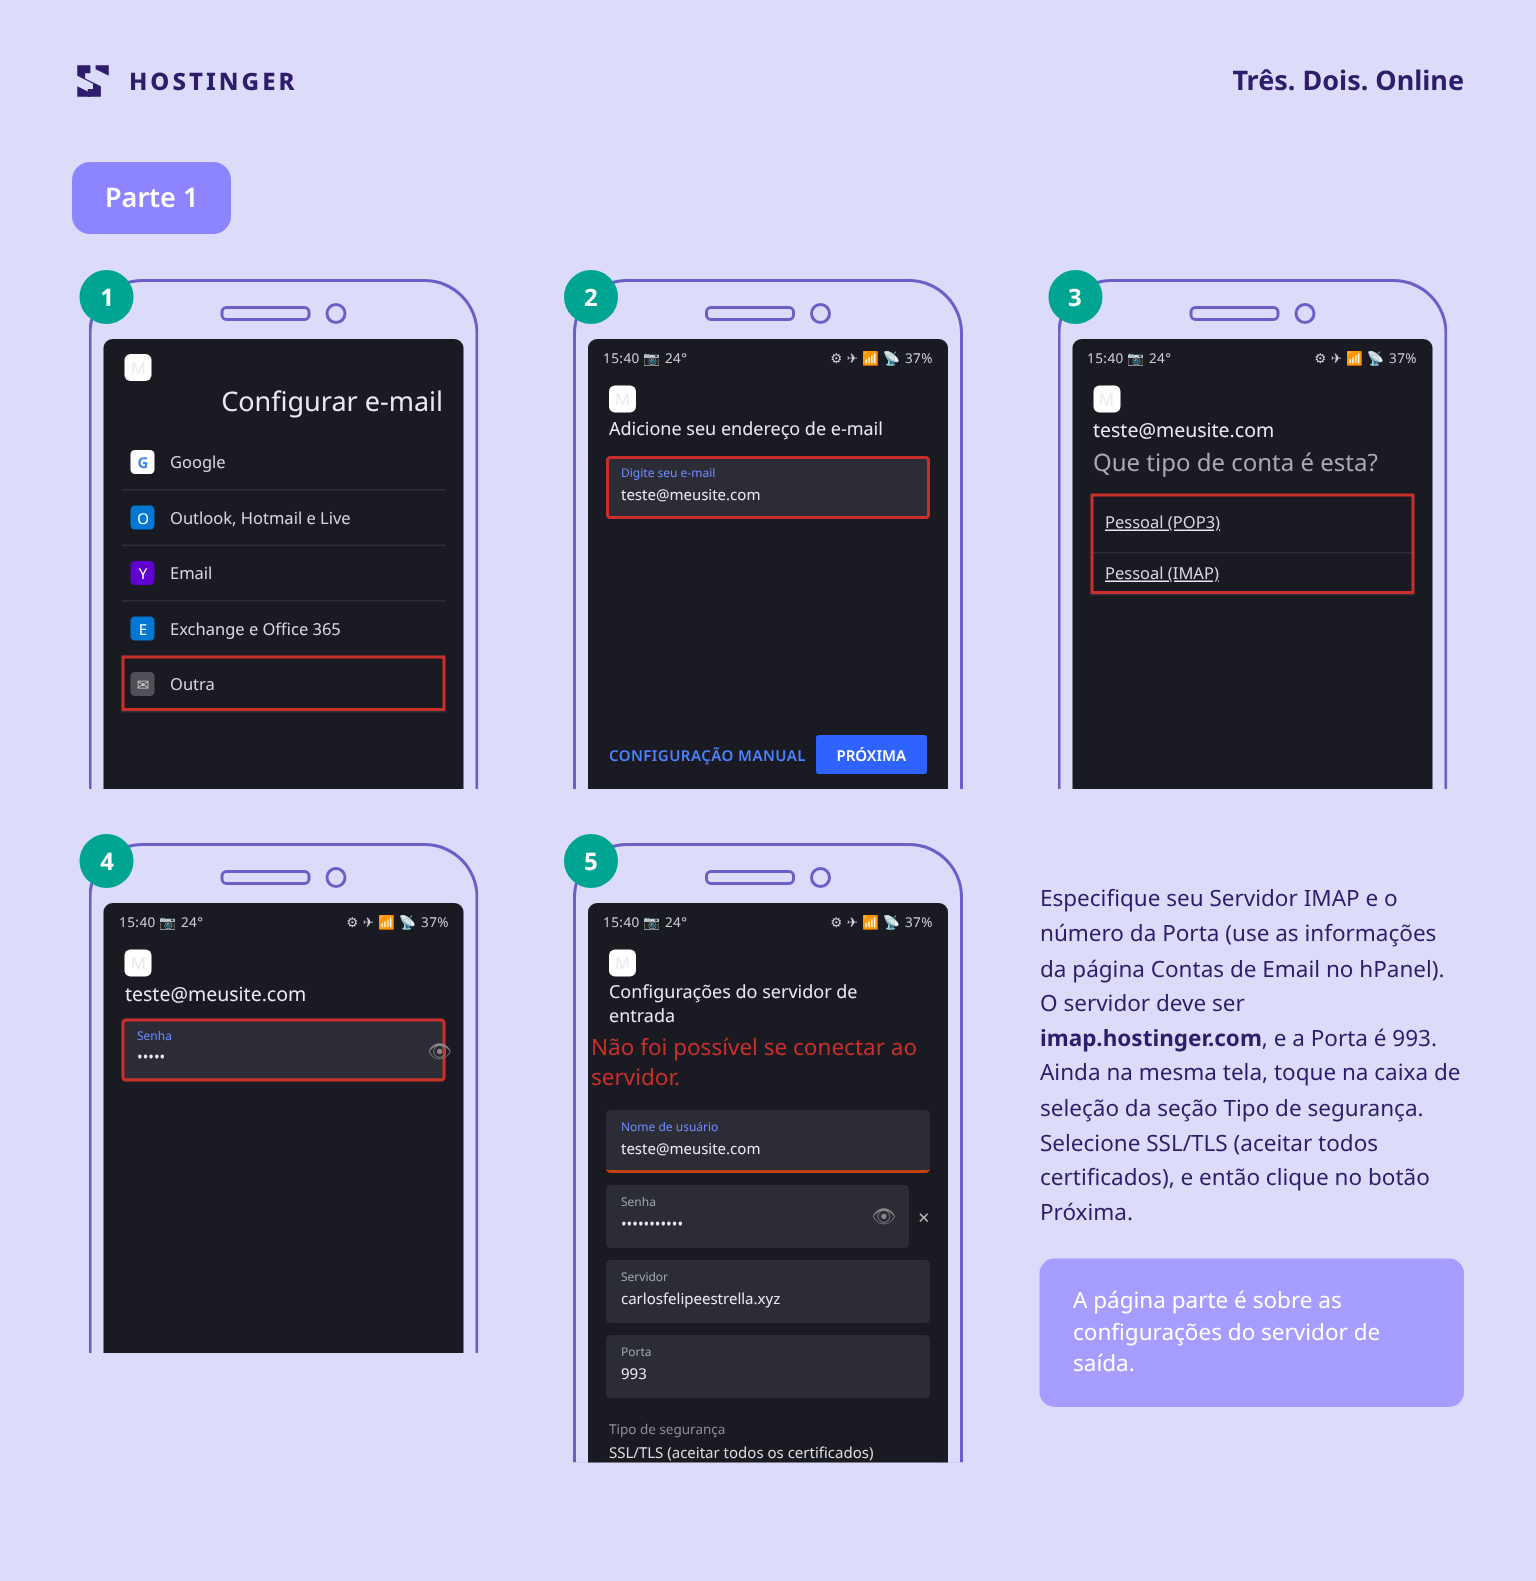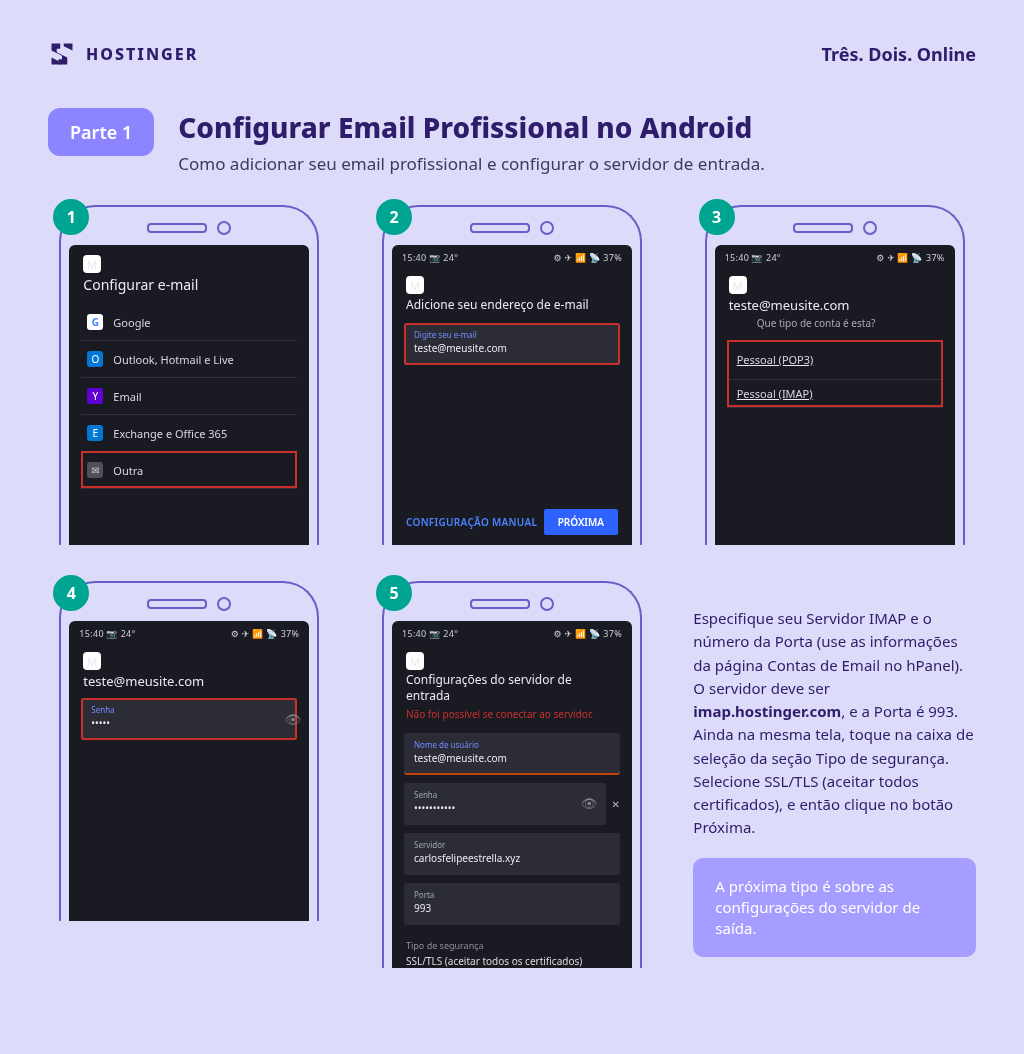--- a/index.html
+++ b/index.html
@@ -33,34 +33,34 @@
 .badge{position:absolute;left:-6px;top:-6px;width:32px;height:32px;border-radius:50%;background:var(--teal);color:#fff;font-weight:700;display:flex;align-items:center;justify-content:center;font-size:16px;z-index:3;border:2px solid #00a591;}
 .frame{border:2px solid #6a5fc7;border-bottom:none;border-radius:36px 36px 0 0;padding:8px 8px 0 8px;background:var(--bg);}
 .notch{display:flex;justify-content:center;align-items:center;gap:10px;padding:6px 0 10px 0;}
 .speaker{width:56px;height:6px;border:2px solid #6a5fc7;border-radius:4px;}
 .cam{width:10px;height:10px;border:2px solid #6a5fc7;border-radius:50%;}
 .screen{background:var(--dark);color:#e9e9ef;border-radius:6px 6px 0 0;min-height:300px;font-size:10px;overflow:hidden;position:relative;}
 .status{display:flex;justify-content:space-between;color:#cfcfd6;padding:6px 10px 2px 10px;font-size:9px;letter-spacing:.3px;}
 .status .right{display:flex;gap:4px;align-items:center;}
 .ghead{display:flex;align-items:center;gap:8px;padding:10px 14px 2px 14px;}
 .gmail-ico{width:18px;height:18px;border-radius:4px;background:#fff;display:flex;align-items:center;justify-content:center;font-size:11px;}
-.subline{padding:2px 25px 10px 14px;color:#a9a9b3;font-size:10px;margin-left:28px;}
+.subline{padding:2px 25px 10px 14px;color:#a9a9b3;font-size:16px;}
 .list{padding:4px 12px;}
 .row{display:flex;align-items:center;gap:10px;padding:10px 6px;border-top:1px solid #2f2f3a;color:#d8d8df;font-size:11px;}
 .row:first-child{border-top:none;}
 .ico{width:16px;height:16px;border-radius:3px;display:inline-flex;align-items:center;justify-content:center;font-size:10px;flex:none;}
 .hl{outline:2px solid var(--red);outline-offset:-2px;}
 
 .field{margin:8px 12px;background:#2c2c36;border-radius:3px;padding:6px 10px 8px 10px;position:relative;border-bottom:2px solid #4a6cff00;}
 .field.active{border-bottom:2px solid #c2410c;}
 .field .flabel{font-size:8px;color:#6f8dff;}
 .field .fval{font-size:10px;color:#eaeaef;padding-top:1px;}
 .eye{position:absolute;right:8px;top:50%;transform:translateY(-50%);color:#888;font-size:13px;}
 .xbtn{color:#bbb;}
-.errtext{color:#c9302c;font-size:10px;padding:0 14px 4px 14px;}
+.errtext{color:#c9302c;font-size:15px;padding:0 14px 4px 2px;}
 .btnbar{display:flex;justify-content:space-between;align-items:center;padding:10px 14px;}
 .linkbtn{color:#4a82ff;font-size:10px;font-weight:600;letter-spacing:.3px;}
 .primbtn{background:#2f63ff;color:#fff;padding:6px 14px;font-size:10px;font-weight:600;border-radius:2px;}
 .seclabel{font-size:9px;color:#8e8e99;padding:6px 14px 0 14px;}
 
 .explain{font-size:15px;line-height:1.55;color:var(--ink);padding-top:26px;}
 .explain p{margin:0 0 18px 0;}
 .callout{background:var(--lilac2);color:#fff;padding:18px 22px;border-radius:10px;font-size:15px;line-height:1.4;}
 </style>
 </head>
@@ -77,41 +77,37 @@
           <path d="M4 28 L4 20 L14 25 L14 28 Z" fill="#2f1c6a"></path>
         </svg>
       </span>
       <span>HOSTINGER</span>
     </div>
     <div class="slogan">Três. Dois. Online</div>
   </div>
 
   <div class="header">
     <div class="pill">Parte 1</div>
-    <div class="titleblock">
-      <h1>Configurar Email Profissional no Android</h1>
-      <p>Como adicionar seu email profissional e configurar o servidor de entrada.</p>
-    </div>
   </div>
 
   <div class="grid">
 
     <div class="cell">
       <div class="phone">
         <div class="badge">1</div>
         <div class="frame">
           <div class="notch">
               <div class="speaker"></div>
               <div class="cam"></div>
             </div>
           <div class="screen">
             <div class="ghead">
               <span class="gmail-ico">M</span>
             </div>
-            <div style="padding:0 14px 6px 14px;font-size:14px;">Configurar e-mail</div>
+            <div style="padding:0 14px 6px 14px;font-size:18px;text-align:right;">Configurar e-mail</div>
             <div class="list">
               <div class="row">
                   <span class="ico" style="background:#fff;color:#4285f4;font-weight:700">G</span>
                   <span>Google</span>
                 </div>
               <div class="row">
                   <span class="ico" style="background:#0078d4;color:#fff">O</span>
                   <span>Outlook, Hotmail e Live</span>
                 </div>
               <div class="row">
@@ -264,17 +260,17 @@
             <div style="padding:2px 14px 0 14px;font-size:10px;color:#ddd">SSL/TLS (aceitar todos os certificados)</div>
           </div>
         </div>
       </div>
     </div>
 
     <div class="cell explain">
       <p>
         <span>Especifique seu Servidor IMAP e o número da Porta (use as informações da página Contas de Email no hPanel). O servidor deve ser </span><b>imap.hostinger.com</b><span>, e a Porta é 993. Ainda na mesma tela, toque na caixa de seleção da seção Tipo de segurança. Selecione SSL/TLS (aceitar todos certificados), e então clique no botão Próxima.</span>
       </p>
-      <div class="callout">A próxima tipo é sobre as configurações do servidor de saída.</div>
+      <div class="callout">A página parte é sobre as configurações do servidor de saída.</div>
     </div>
 
   </div>
 </div>
 
 </body></html>

